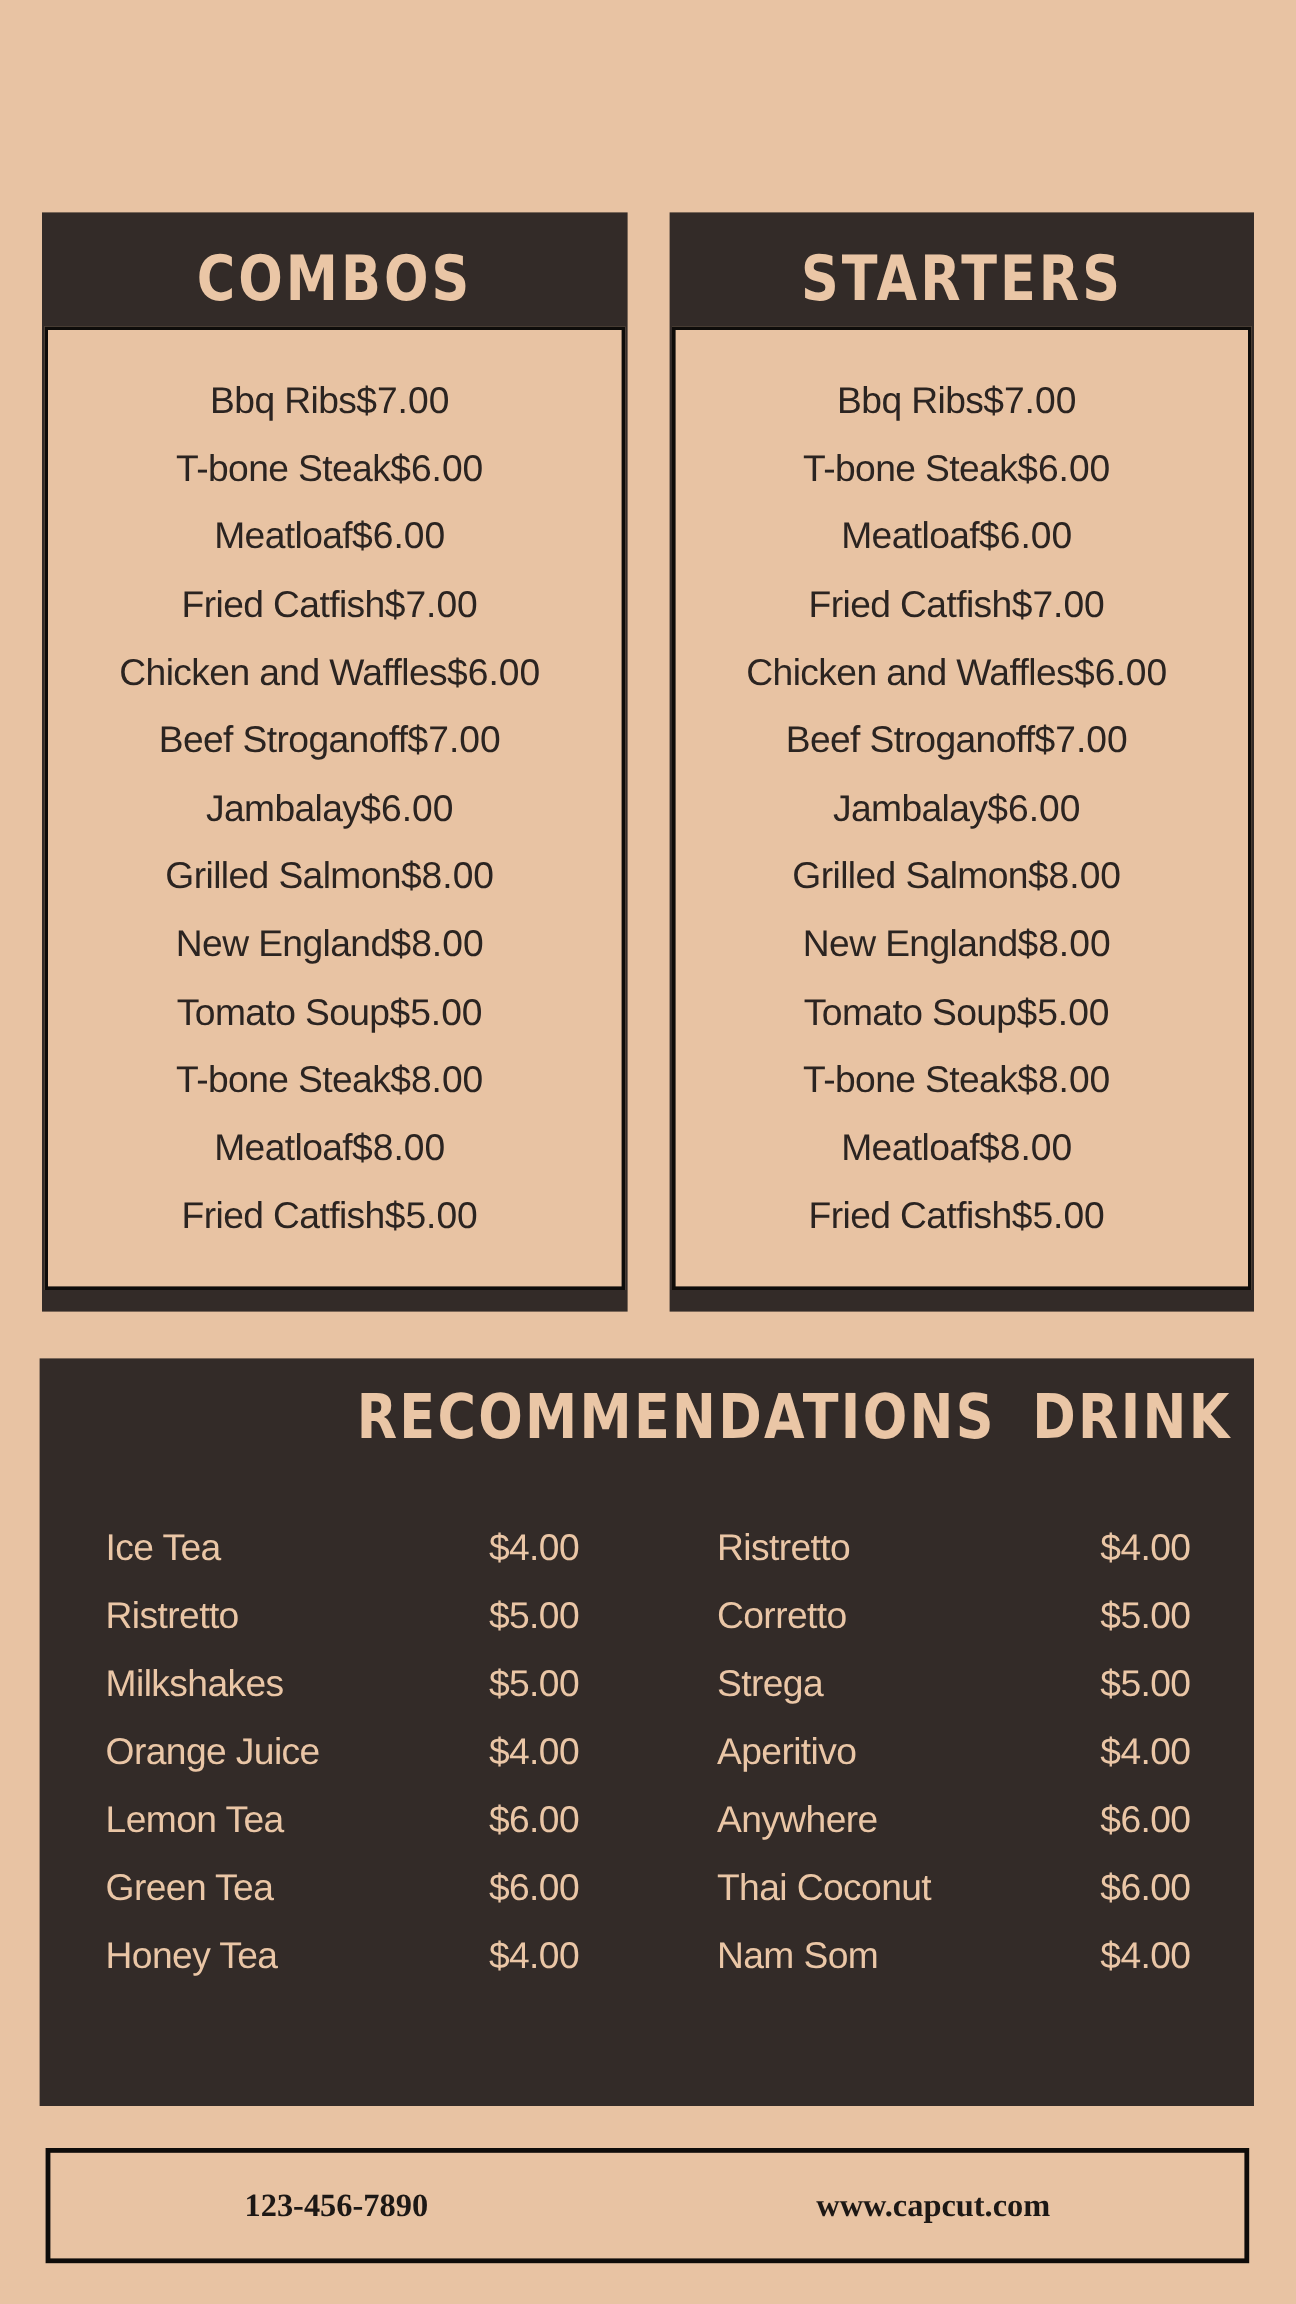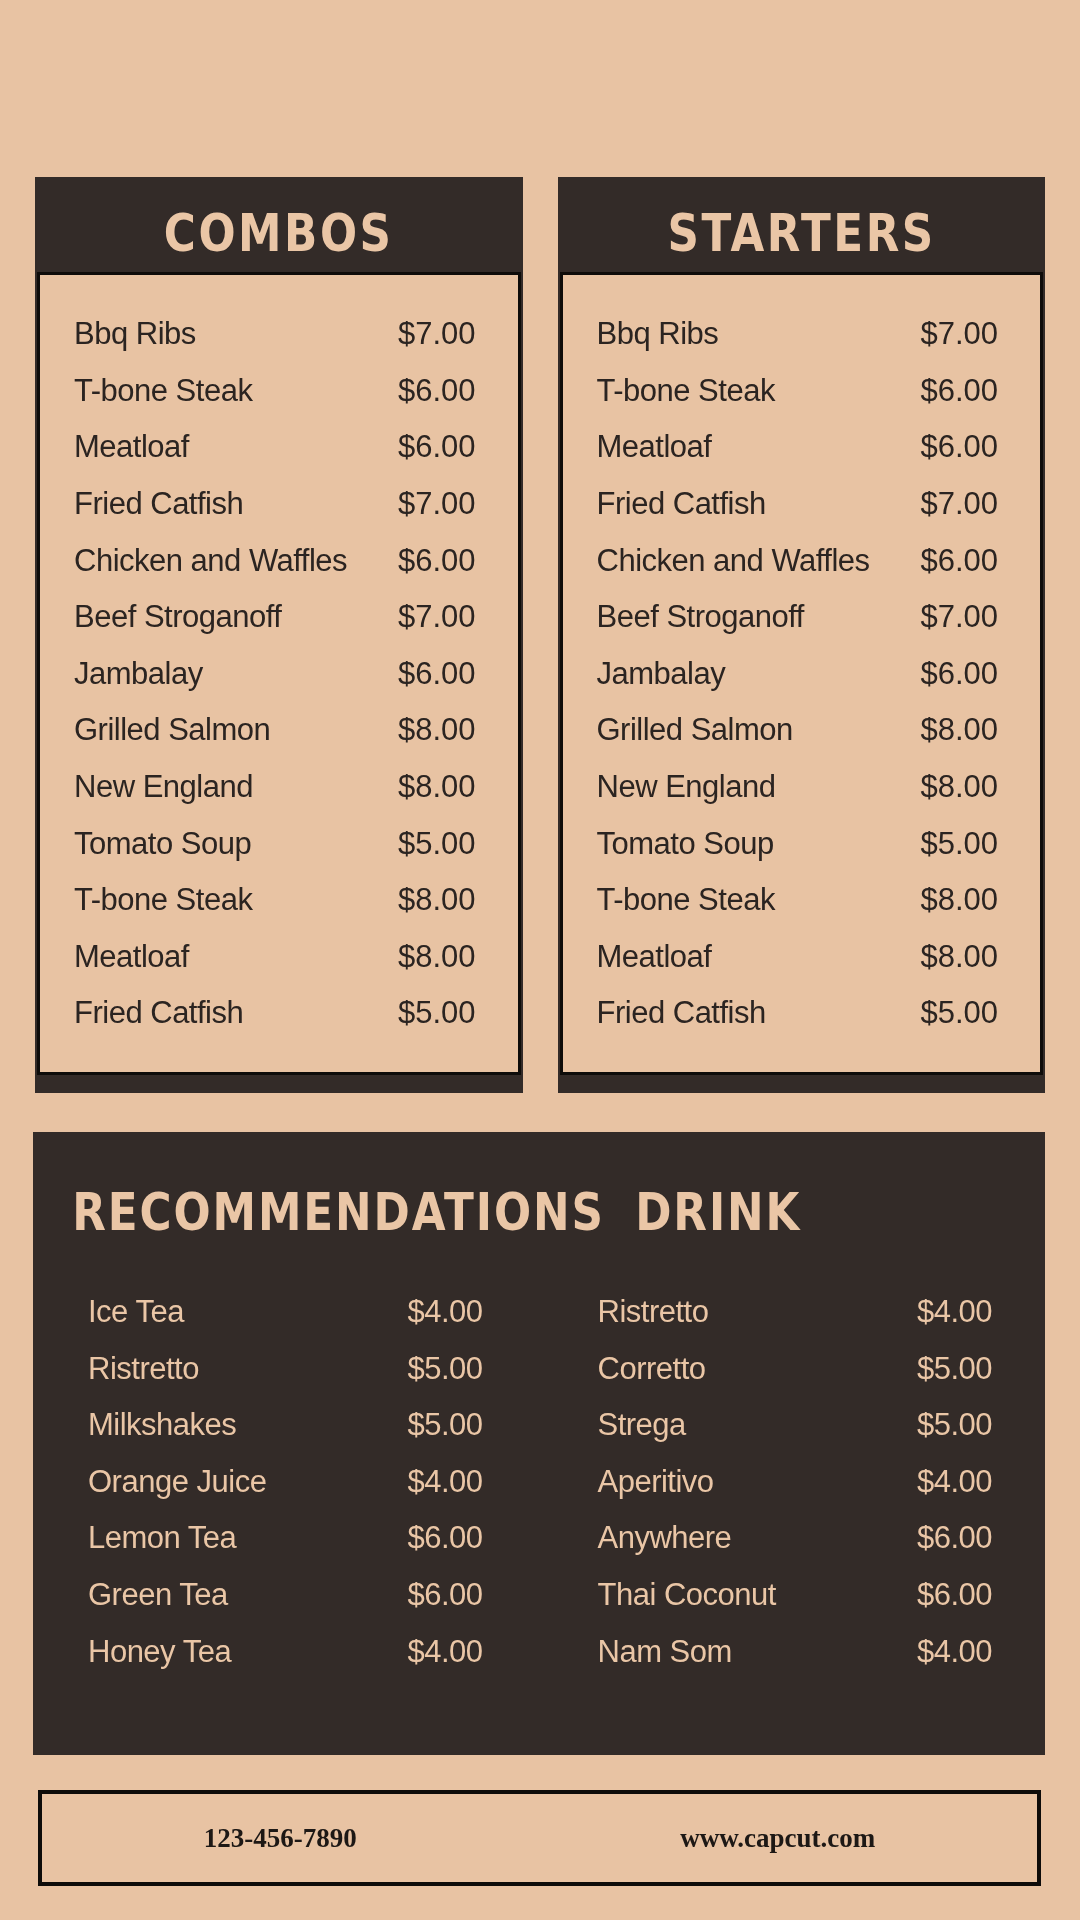--- a/index.html
+++ b/index.html
@@ -60,49 +60,49 @@
   }
   .panel-body{
     flex:1;
     background:var(--background);
     border:3px solid var(--border-black);
     padding:31px 42px 0 34px;
     display:flex;flex-direction:column;
   }
   .menu-row{
     height:56.6px;flex:0 0 56.6px;
-    display:flex;align-items:center;justify-content:space-between;
+    display:flex;align-items:center;justify-content:center;
     color:var(--text-dark);
     font-size:31px;letter-spacing:-0.5px;
   }
   .menu-row .price{letter-spacing:0;}
   
   .drinks{
     position:absolute;top:1132px;left:33px;width:1012px;height:623px;
     background:var(--panel-dark);
   }
   .drinks-title{
-    margin-top:54px;
-    text-align:left;
+    margin-top:22px;
+    text-align:right;
     color:var(--text-peach);
     font-family:"DejaVu Sans", sans-serif;
     font-weight:bold;font-size:46px;line-height:52px;
     letter-spacing:2px;word-spacing:14px;
     white-space:nowrap;
     padding-left:20px;
   }
   .drinks-title .stretch{display:inline-block;transform:scale(0.95,1.12);transform-origin:center;}
   .drinks-grid{
     margin-top:56px;
     padding:0 53px 0 55px;
     display:grid;grid-template-columns:1fr 1fr;column-gap:115px;
   }
   .drink-row{
     height:56.6px;
-    display:flex;align-items:flex-start;justify-content:space-between;
+    display:flex;align-items:center;justify-content:space-between;
     color:var(--text-peach);
     font-size:31px;letter-spacing:-0.5px;
   }
   
   .footer-bar{
     position:absolute;top:1790px;left:38px;width:1003px;height:96px;
     background:var(--background);
     border:4px solid var(--border-black);
     display:flex;align-items:center;justify-content:space-around;
     color:#1d1815;

